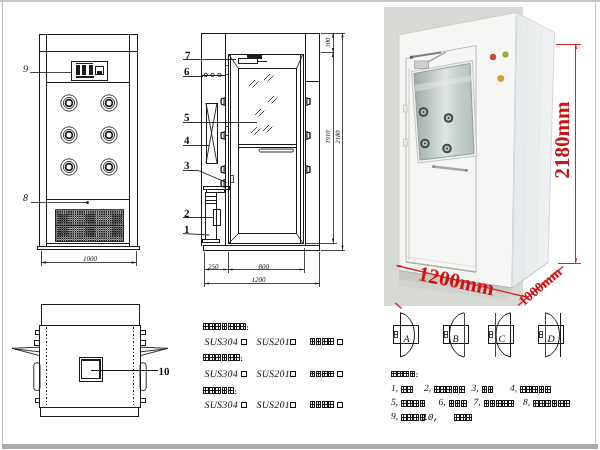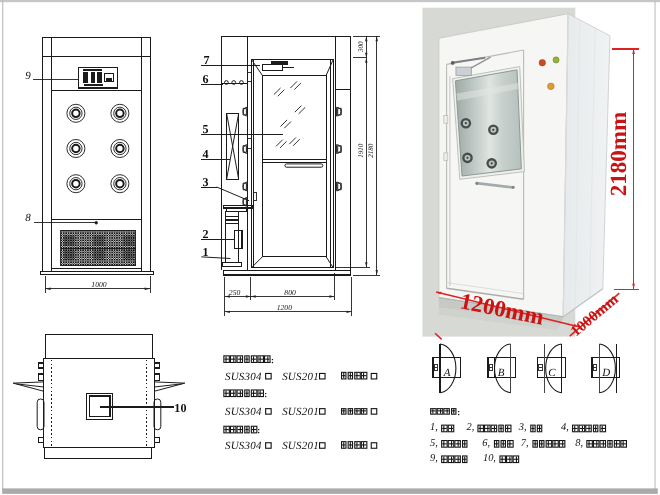--- a/index.html
+++ b/index.html
@@ -449,14 +449,14 @@
 <div class="hdr" style="left:401px;top:400.2px;"><span class="cj"></span><span class="cj"></span><span class="cj"></span><span class="cj"></span></div>
 <div class="leg" style="left:438.5px;top:397.6px;">6,</div>
 <div class="hdr" style="left:448.5px;top:400.2px;"><span class="cj"></span><span class="cj"></span><span class="cj"></span></div>
 <div class="leg" style="left:473.5px;top:397.6px;">7,</div>
 <div class="hdr" style="left:483.5px;top:400.2px;"><span class="cj"></span><span class="cj"></span><span class="cj"></span><span class="cj"></span><span class="cj"></span></div>
 <div class="leg" style="left:523px;top:397.6px;">8,</div>
 <div class="hdr" style="left:533px;top:400.2px;"><span class="cj"></span><span class="cj"></span><span class="cj"></span><span class="cj"></span><span class="cj"></span><span class="cj"></span></div>
 
 <div class="leg" style="left:391px;top:411.6px;">9,</div>
 <div class="hdr" style="left:401px;top:414.2px;"><span class="cj"></span><span class="cj"></span><span class="cj"></span><span class="cj"></span></div>
-<div class="leg" style="left:439px;top:411.6px;">10,</div>
+<div class="leg" style="left:422px;top:411.6px;font-family:Liberation Mono, monospace;">10,</div>
 <div class="hdr" style="left:454px;top:414.2px;"><span class="cj"></span><span class="cj"></span><span class="cj"></span></div>
 
 </body></html>

